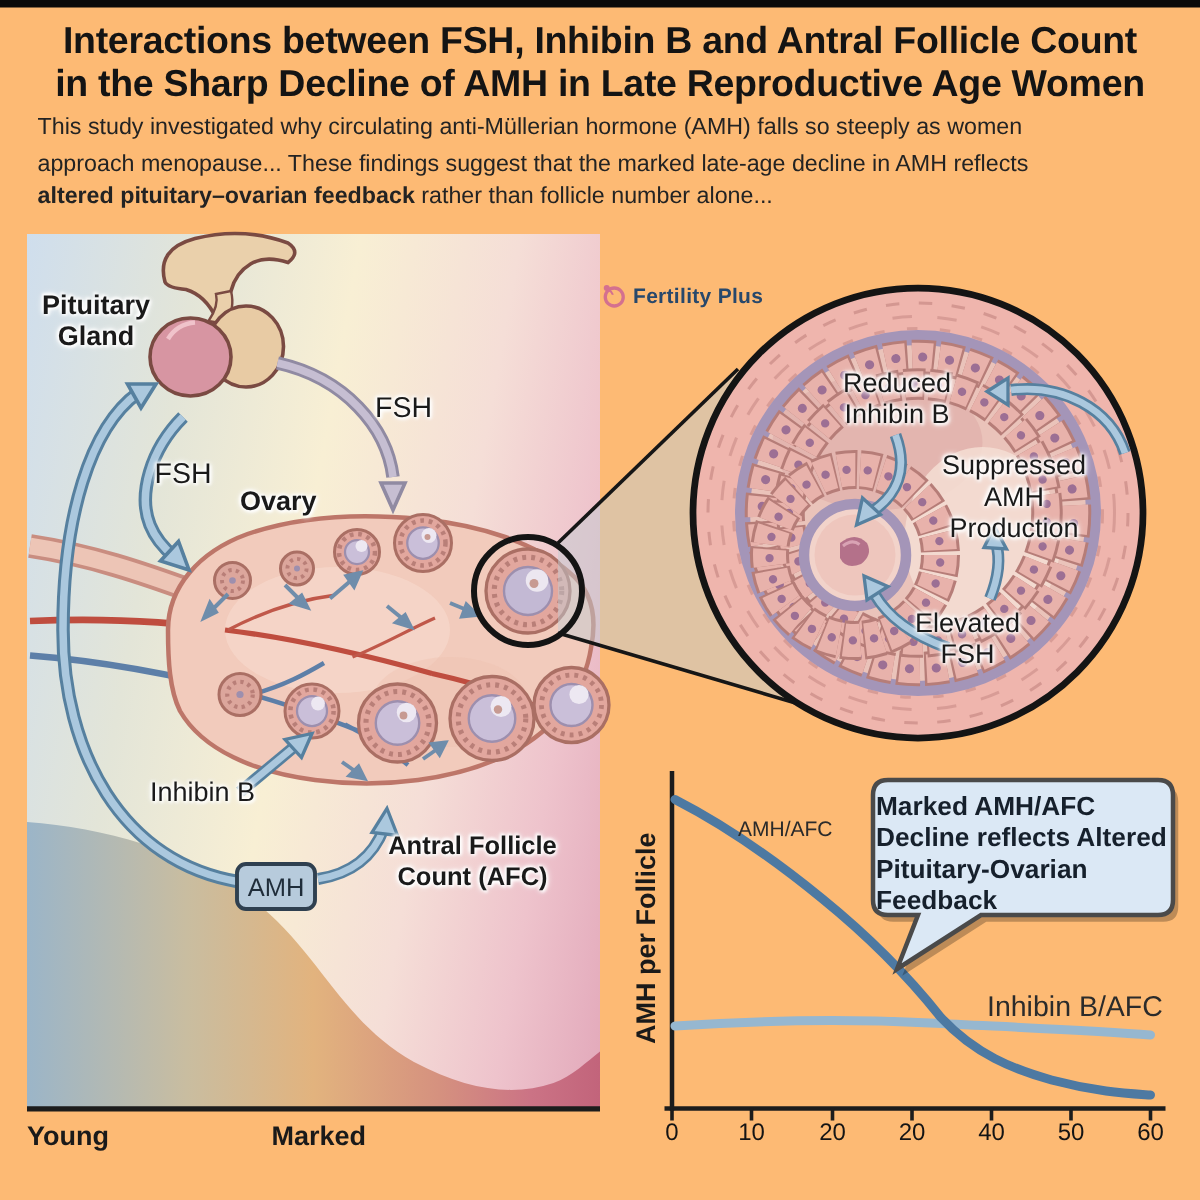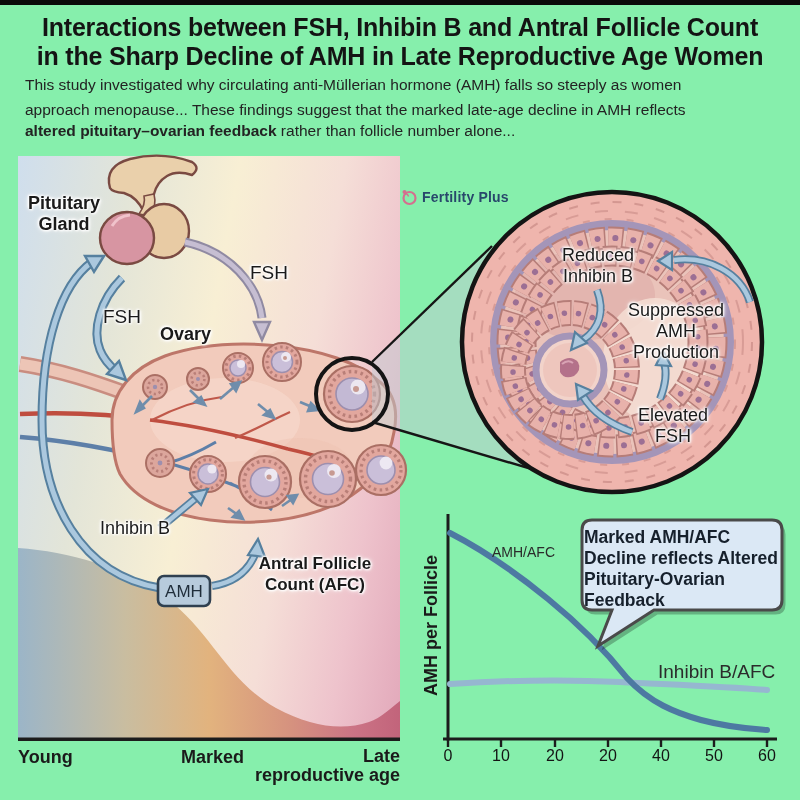--- a/index.html
+++ b/index.html
@@ -1,16 +1,16 @@
 <!DOCTYPE html>
 <html><head>
 <meta charset="utf-8">
 <style>
   html,body{margin:0;padding:0;background:#fff;}
-  #stage{position:relative;width:800px;height:800px;overflow:hidden;background:#86efac;
+  #stage{position:relative;width:800px;height:800px;overflow:hidden;background:#fdba74;
          font-family:"Liberation Sans",sans-serif;}
   .lbl{position:absolute;color:#1a1a1a;line-height:1.15;white-space:pre-line;}
   .b{font-weight:bold;}
   .ctr{text-align:center;}
   .halo{text-shadow:0 0 3px #fff,0 0 4px #fff,1px 1px 2px #fff,-1px -1px 2px #fff,0 0 6px #ffffffcc;}
   #topbar{position:absolute;left:0;top:0;width:800px;height:5px;background:#0a0a0a;}
   #title1,#title2{position:absolute;left:0;width:800px;text-align:center;font-weight:bold;
     font-size:25px;color:#141414;letter-spacing:-0.2px;}
   #title1{top:13px;} #title2{top:42px;}
   .sub{position:absolute;left:25px;width:760px;font-size:15.5px;color:#232323;}
@@ -270,37 +270,35 @@
 Gland</div>
   <div class="lbl halo" style="left:250px;top:262px;font-size:19px">FSH</div>
   <div class="lbl halo" style="left:103px;top:306px;font-size:19px">FSH</div>
   <div class="lbl b halo" style="left:160px;top:324px;font-size:18px">Ovary</div>
   <div class="lbl halo" style="left:100px;top:518px;font-size:18px">Inhibin B</div>
   <div class="lbl ctr" style="left:158px;top:582px;width:52px;font-size:17px;color:#1f2d3a">AMH</div>
   <div class="lbl b ctr halo" style="left:248px;top:553px;width:134px;font-size:17px;line-height:21px">Antral Follicle
 Count (AFC)</div>
   <div class="lbl b" style="left:18px;top:747px;font-size:18px">Young</div>
   <div class="lbl b" style="left:181px;top:747px;font-size:18px">Marked</div>
-  <div class="lbl b" style="left:230px;top:747px;width:170px;text-align:right;font-size:18px;line-height:19px">Late
-reproductive age</div>
 
   <div id="logo">
     <svg width="18" height="18" viewBox="0 0 18 18">
       <circle cx="9.5" cy="10" r="6" fill="none" stroke="#d4708f" stroke-width="2.2"></circle>
       <circle cx="4.5" cy="4" r="2" fill="#d4708f"></circle>
       <path d="M6,5.5 Q8,6.5 8.6,8.5" stroke="#d4708f" stroke-width="1.4" fill="none"></path>
     </svg>
     <span class="txt">Fertility Plus</span>
   </div>
   <div class="lbl ctr halo" style="left:540px;top:245px;width:116px;font-size:18px;line-height:21px">Reduced
 Inhibin B</div>
   <div class="lbl ctr halo" style="left:617px;top:300px;width:118px;font-size:18px;line-height:21px">Suppressed
 AMH
 Production</div>
-  <div class="lbl ctr halo" style="left:625px;top:405px;width:96px;font-size:18px;line-height:21px">Elevated
+  <div class="lbl ctr halo" style="left:597px;top:405px;width:96px;font-size:18px;line-height:21px">Elevated
 FSH</div>
 
   <div id="ylab">AMH per Follicle</div>
   <div class="lbl" style="left:492px;top:544px;font-size:14px;color:#2b2b2b">AMH/AFC</div>
   <div class="lbl" style="left:658px;top:661px;font-size:19px;color:#2b2b2b">Inhibin B/AFC</div>
   <div class="tick" style="left:431px">0</div>
   <div class="tick" style="left:484px">10</div>
   <div class="tick" style="left:538px">20</div>
   <div class="tick" style="left:591px">20</div>
   <div class="tick" style="left:644px">40</div>

